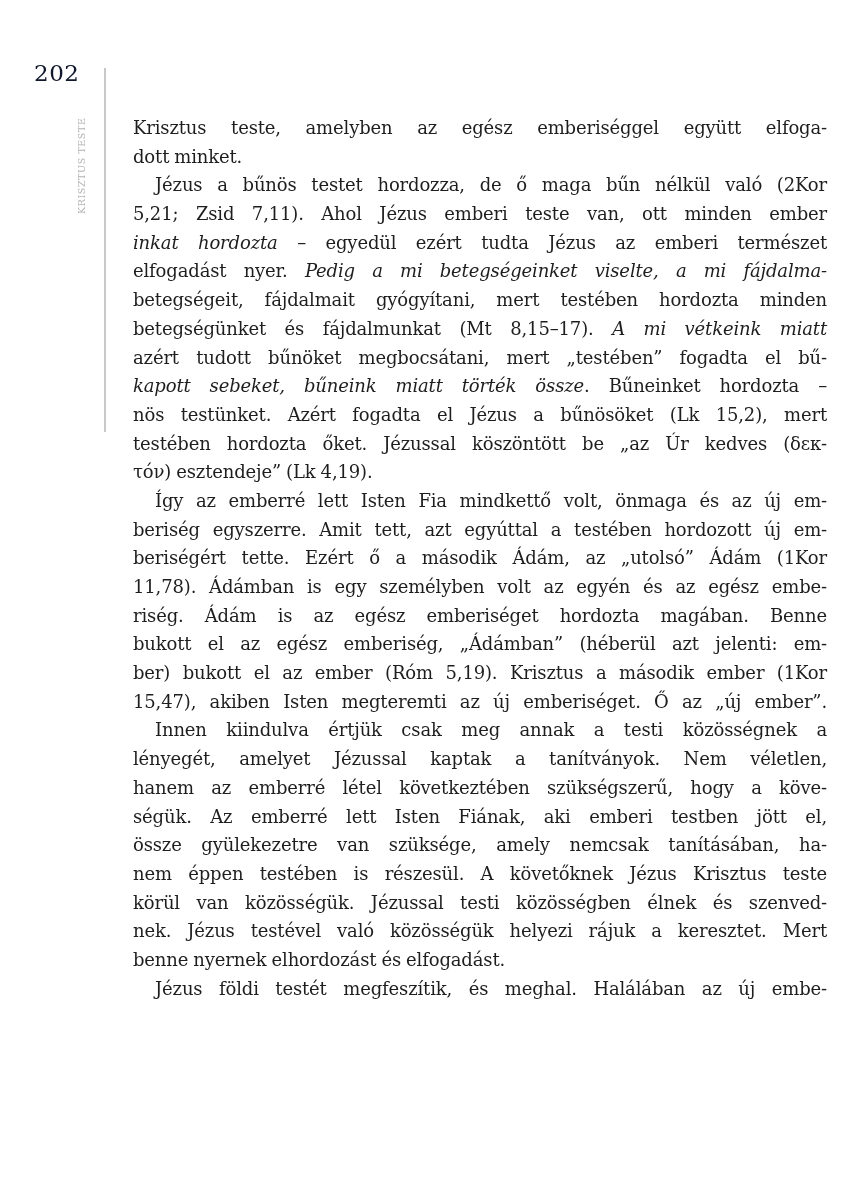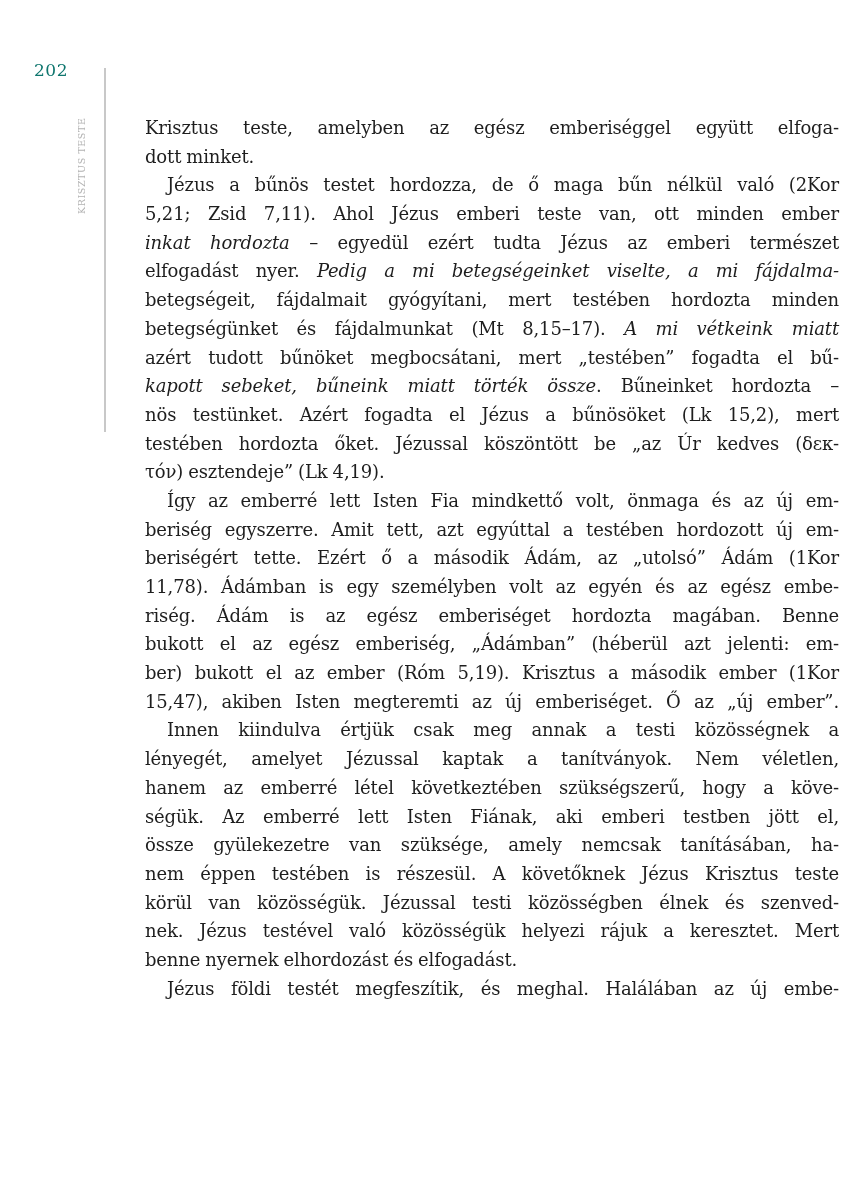--- a/index.html
+++ b/index.html
@@ -12,22 +12,22 @@
       height: 1200px;
       position: relative;
       overflow: hidden;
       font-family: "DejaVu Serif", "Liberation Serif", serif;
       color: #1e1e1e;
     }
     .page-number {
       position: absolute;
       left: 34px;
       top: 60px;
-      font-size: 17px;
-      color: #0f766e;
+      font-size: 23px;
+      color: #0f172a;
       letter-spacing: 0.5px;
       font-family: "DejaVu Serif", serif;
     }
     .margin-rule {
       position: absolute;
       left: 104px;
       top: 68px;
       width: 2px;
       height: 364px;
       background: #c8c8c8;
@@ -42,21 +42,21 @@
       transform: rotate(180deg);
       font-size: 9.5px;
       letter-spacing: 0.6px;
       color: #b2b2b2;
       font-family: "DejaVu Serif", serif;
       white-space: nowrap;
       text-align: right;
     }
     .body-text {
       position: absolute;
-      left: 145px;
+      left: 133px;
       top: 114px;
       width: 694px;
     }
     .line {
       height: 28.7px;
       line-height: 28.7px;
       font-size: 18px;
       white-space: nowrap;
       text-align: justify;
       text-align-last: justify;

